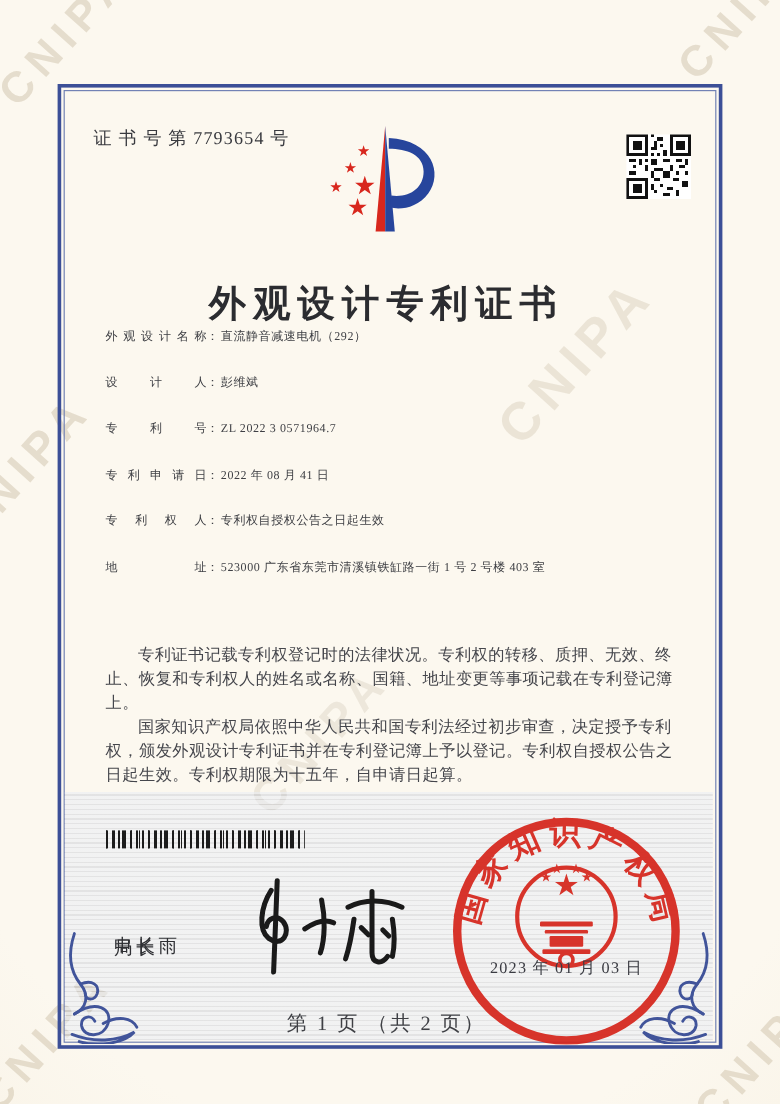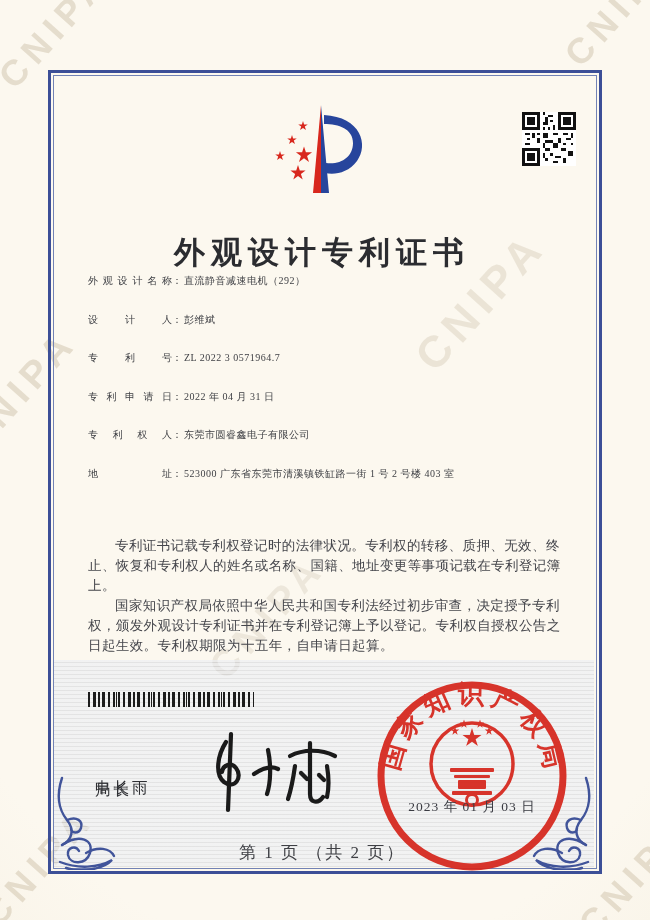--- a/index.html
+++ b/index.html
@@ -103,20 +103,21 @@
   <svg class="z fl fl-right" viewBox="0 0 92 94">
     <g fill="none" stroke="#41549a" stroke-width="2.4" stroke-linecap="round">
       <path d="M10,2 C4,20 7,34 15,44 C23,54 20,64 10,69"></path>
       <path d="M10,69 C28,57 42,64 38,77 C34,89 18,89 16,79 C15,71 24,69 27,75"></path>
       <path d="M15,44 C25,40 31,45 29,52 C27,58 19,58 19,52"></path>
       <path d="M8,86 C26,93 46,92 60,84 C52,93 30,97 14,92"></path>
       <path d="M34,77 C46,70 58,72 62,80"></path>
     </g>
   </svg>
 
+  <div class="z certno">证 书 号 第 7793654 号</div>
 
   <svg class="z logo" viewBox="0 0 112 94">
     <polygon points="53,2 45,90 53,90" fill="#d8271d"></polygon>
     <polygon points="53,2 61,90 53,90" fill="#27459c"></polygon>
     <path d="M56,12 C93,14 101,42 89,58 C80,70 67,72 57,70 L58,60 C73,62 85,54 85,40 C85,26 71,21 56,21 Z" fill="#27459c"></path>
     <g fill="#d8271d">
       <use href="#st" transform="translate(35,23) scale(0.5)"></use>
       <use href="#st" transform="translate(24,37) scale(0.5)"></use>
       <use href="#st" transform="translate(36,52) scale(0.85)"></use>
       <use href="#st" transform="translate(12,53) scale(0.5)"></use>
@@ -180,24 +181,24 @@
     <div class="row">
       <span class="lbl">外观设计名称</span><span class="sep">：</span><span class="val">直流静音减速电机（292）</span>
     </div>
     <div class="row">
       <span class="lbl">设计人</span><span class="sep">：</span><span class="val">彭维斌</span>
     </div>
     <div class="row">
       <span class="lbl">专利号</span><span class="sep">：</span><span class="val">ZL 2022 3 0571964.7</span>
     </div>
     <div class="row">
-      <span class="lbl">专利申请日</span><span class="sep">：</span><span class="val">2022 年 04 月 31 日</span>
-    </div>
-    <div class="row">
-      <span class="lbl">专利权人</span><span class="sep">：</span><span class="val">东莞市圆睿鑫电子有限公司</span>
+      <span class="lbl">专利申请日</span><span class="sep">：</span><span class="val">2022 年 08 月 41 日</span>
+    </div>
+    <div class="row">
+      <span class="lbl">专利权人</span><span class="sep">：</span><span class="val">专利权自授权公告之日起生效</span>
     </div>
     <div class="row">
       <span class="lbl">地址</span><span class="sep">：</span><span class="val">523000 广东省东莞市清溪镇铁缸路一街 1 号 2 号楼 403 室</span>
     </div>
   </div>
 
   <div class="z paras">
     <p>专利证书记载专利权登记时的法律状况。专利权的转移、质押、无效、终止、恢复和专利权人的姓名或名称、国籍、地址变更等事项记载在专利登记簿上。</p>
     <p>国家知识产权局依照中华人民共和国专利法经过初步审查，决定授予专利权，颁发外观设计专利证书并在专利登记簿上予以登记。专利权自授权公告之日起生效。专利权期限为十五年，自申请日起算。</p>
   </div>

